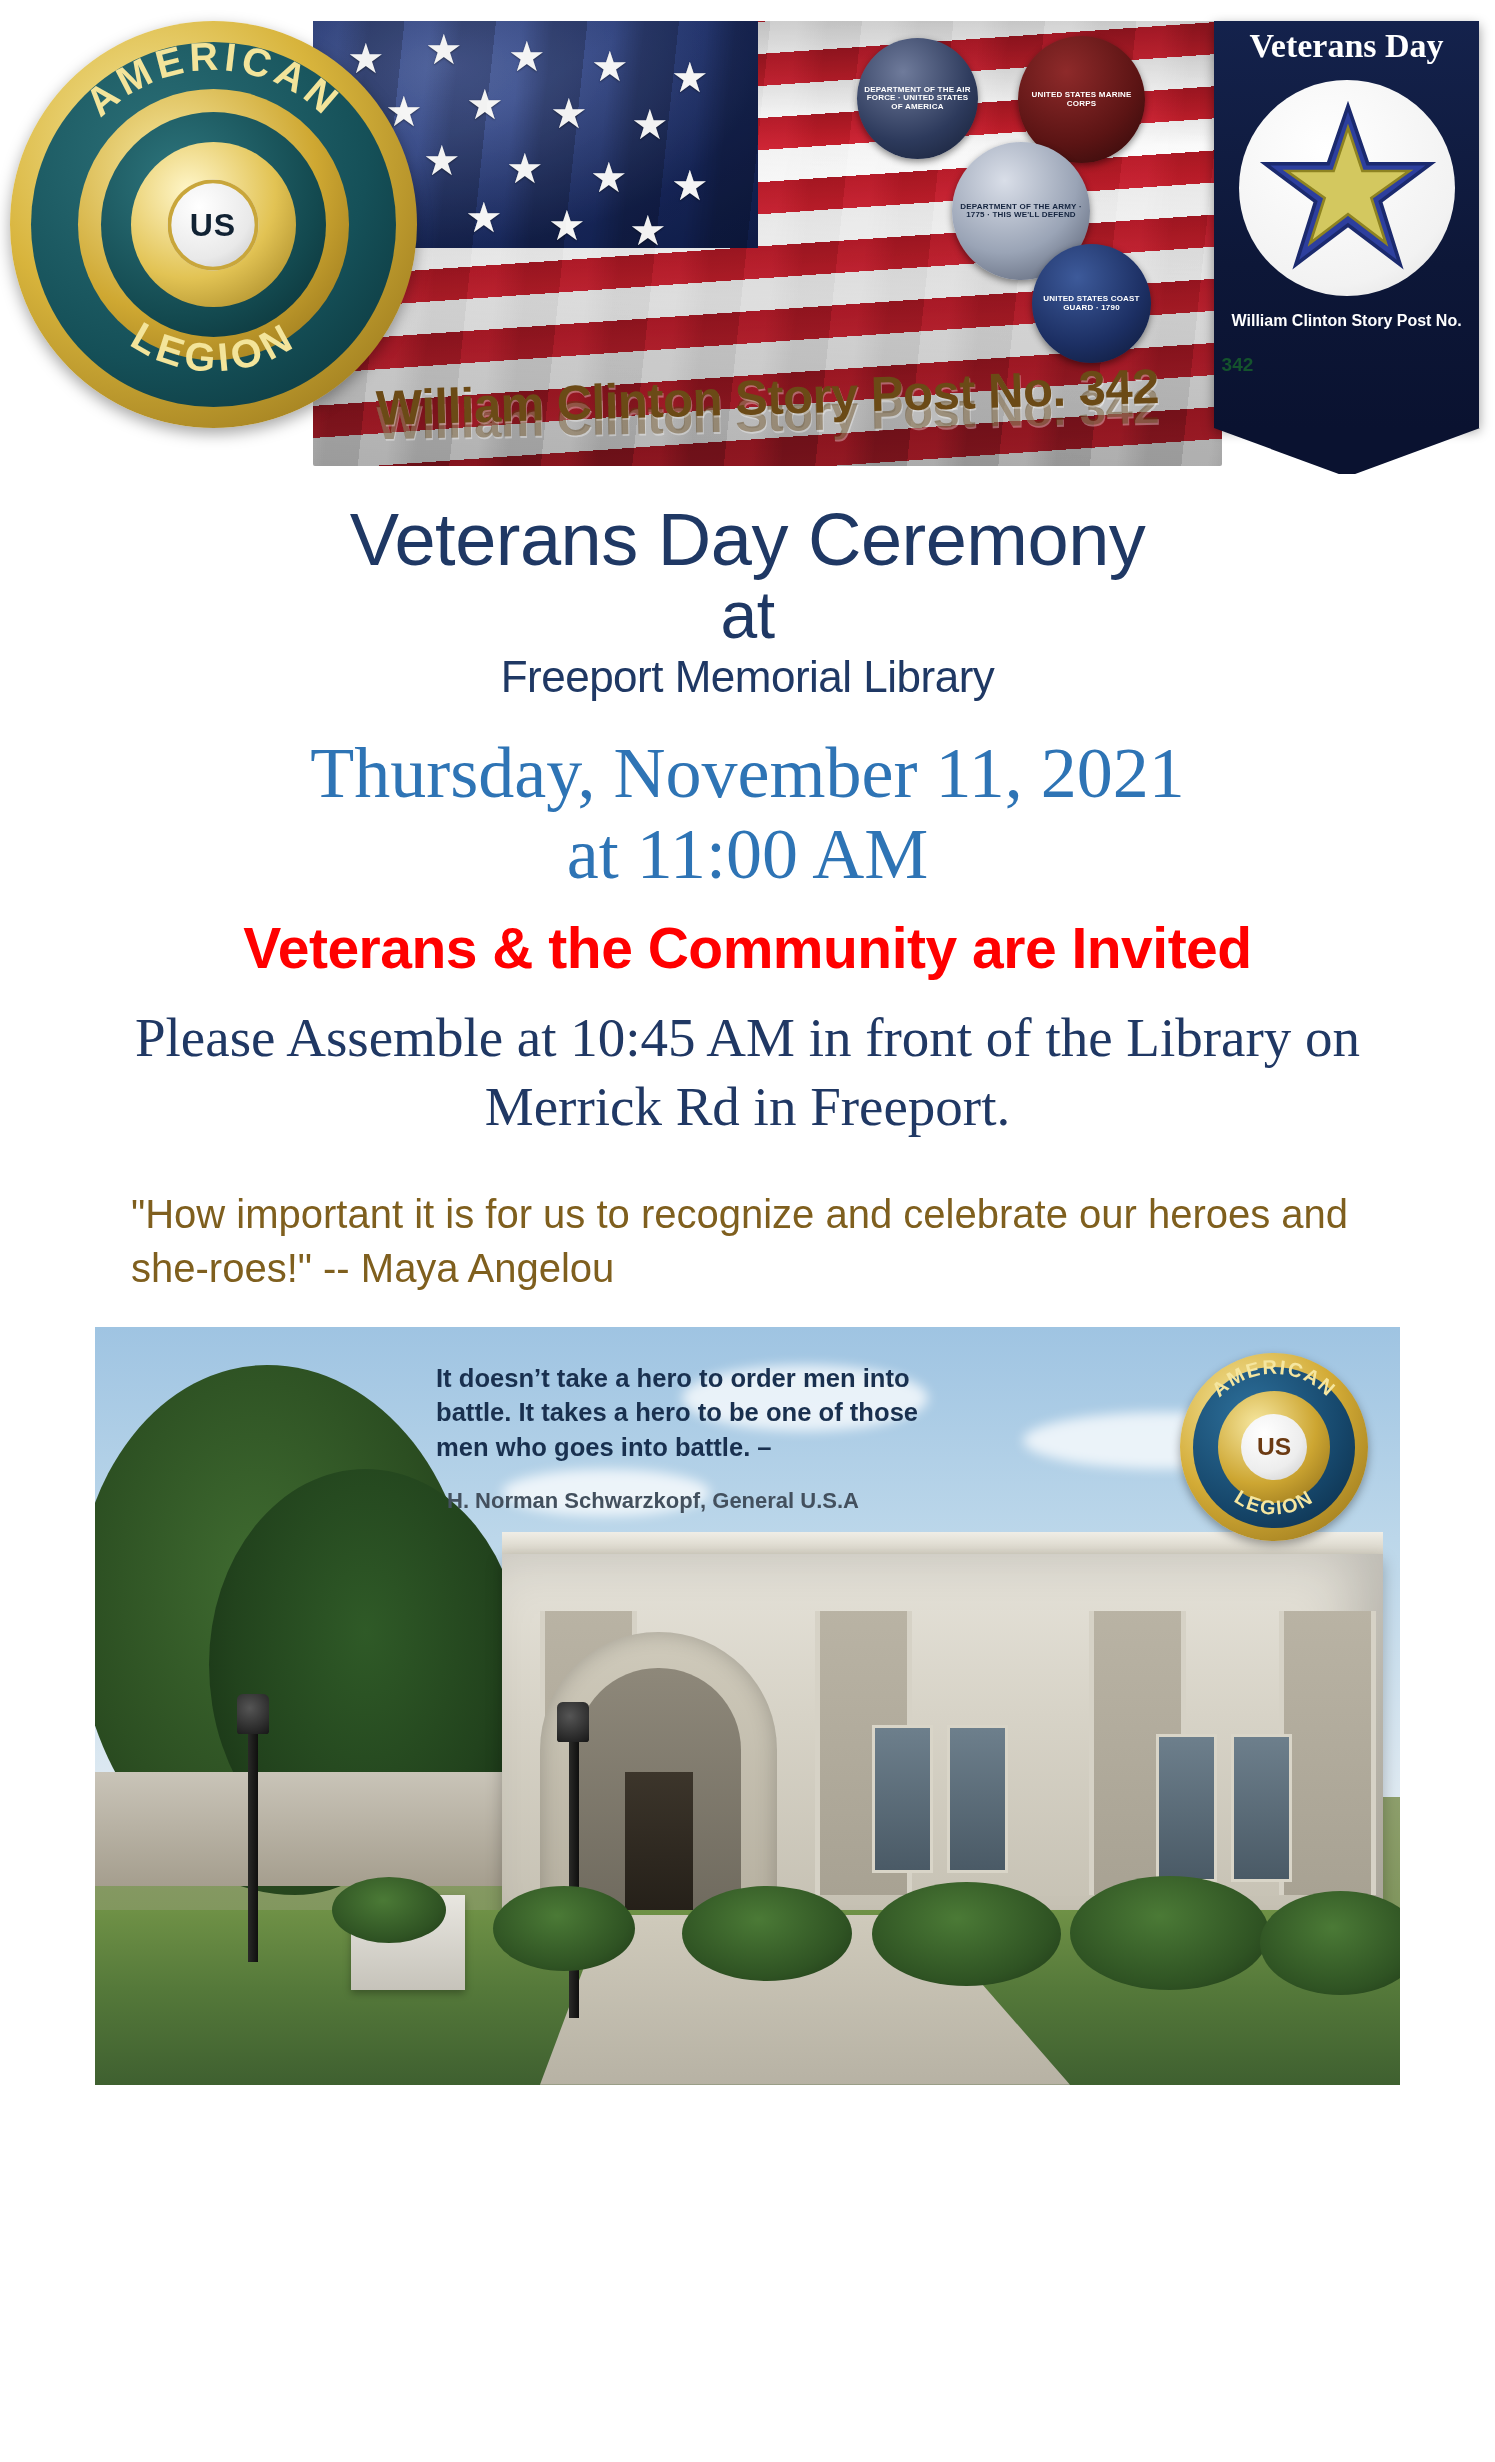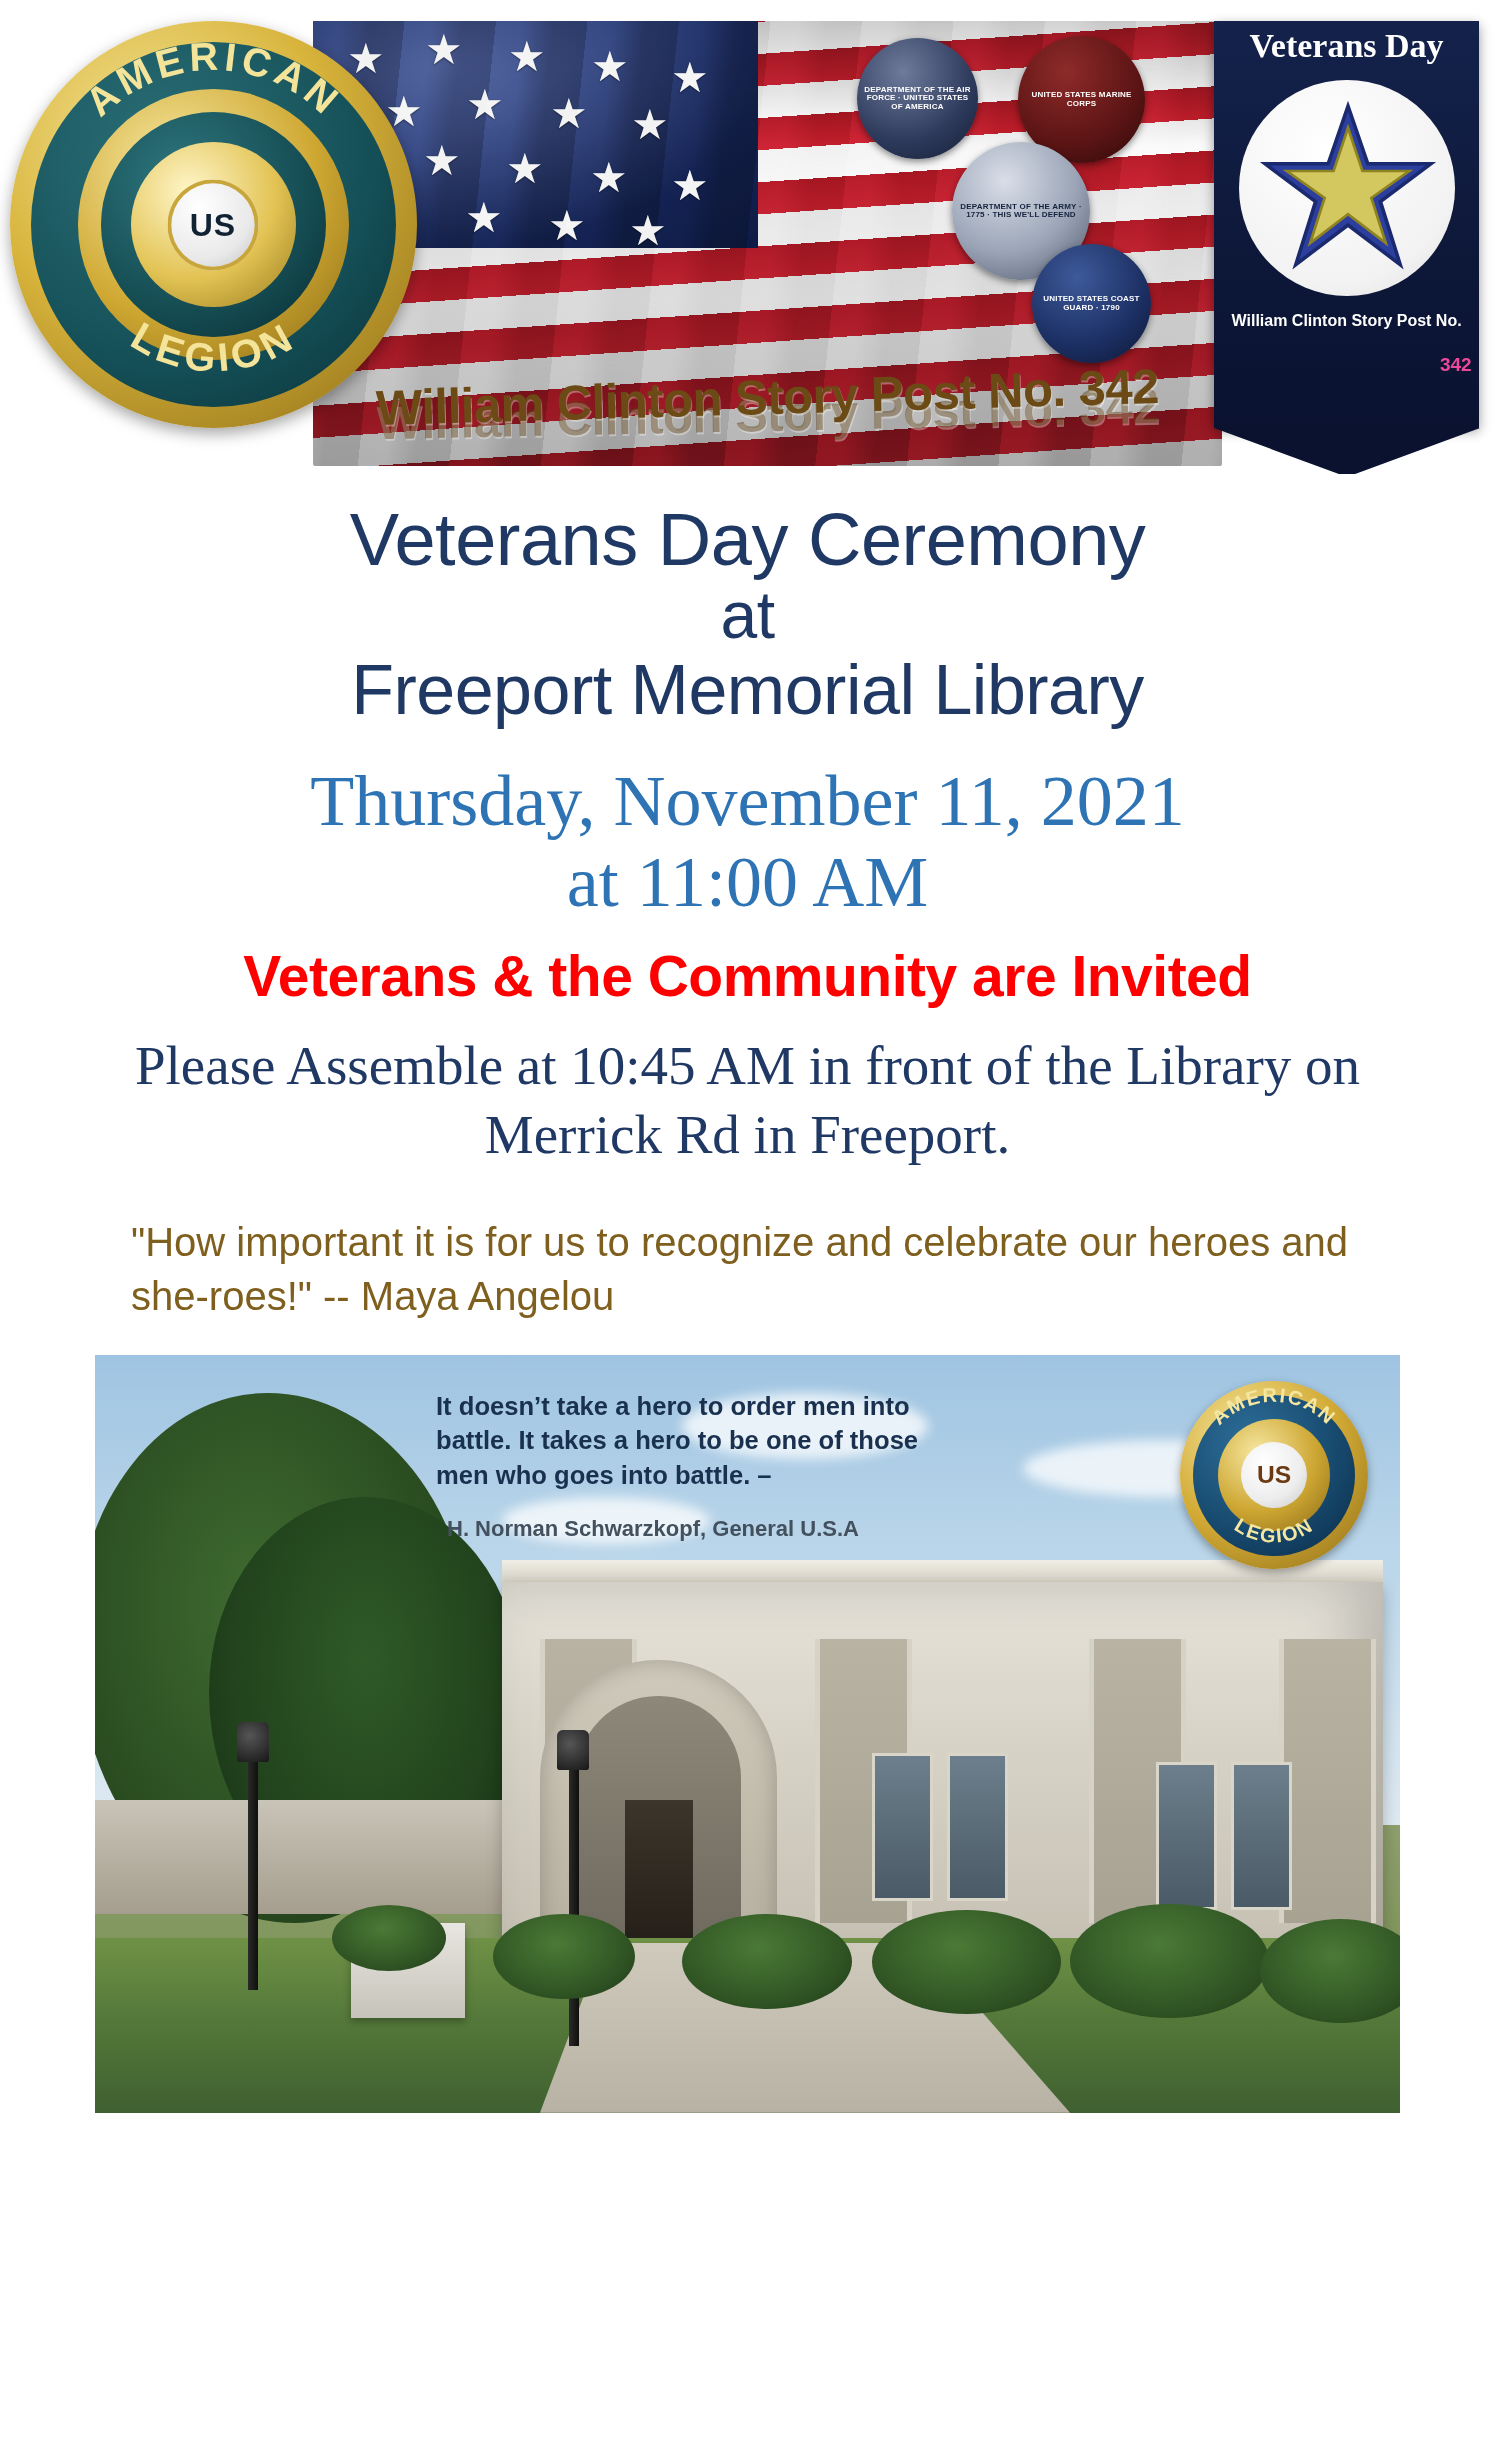--- a/index.html
+++ b/index.html
@@ -205,22 +205,22 @@
     text-align: center;
     color: #ffffff;
     font-size: 16px;
     font-weight: bold;
     line-height: 1.25;
   }
   .vd-num {
     position: absolute;
     left: 7.6px; top: 333px;
     width: 250px;
-    text-align: right;
-    color: #ec4899;
+    text-align: left;
+    color: #14532d;
     font-size: 19px;
     font-weight: bold;
   }
 
   
   .post-name {
     position: absolute;
     left: 313px;
     top: 369px;
     width: 909px;
@@ -247,21 +247,21 @@
   }
   .title-1, .title-2, .title-3 {
     text-align: center;
     color: #1f3864;
     font-family: "Liberation Sans", sans-serif;
     font-weight: normal;
     letter-spacing: -0.5px;
   }
   .title-1 { font-size: 74px; line-height: 1.04; margin: 0; }
   .title-2 { font-size: 66px; line-height: 1.1; margin: 0; }
-  .title-3 { font-size: 70px; line-height: 1.08; margin: 1.9px 0 0 0; }
+  .title-3 { font-size: 44px; line-height: 1.08; margin: 1.9px 0 0 0; }
 
   .date-line, .time-line {
     text-align: center;
     color: #2e74b5;
     font-family: "Liberation Serif", serif;
     font-size: 72px;
     line-height: 1.12;
     margin: 0;
   }
   .date-line { margin-top: 32px; }

